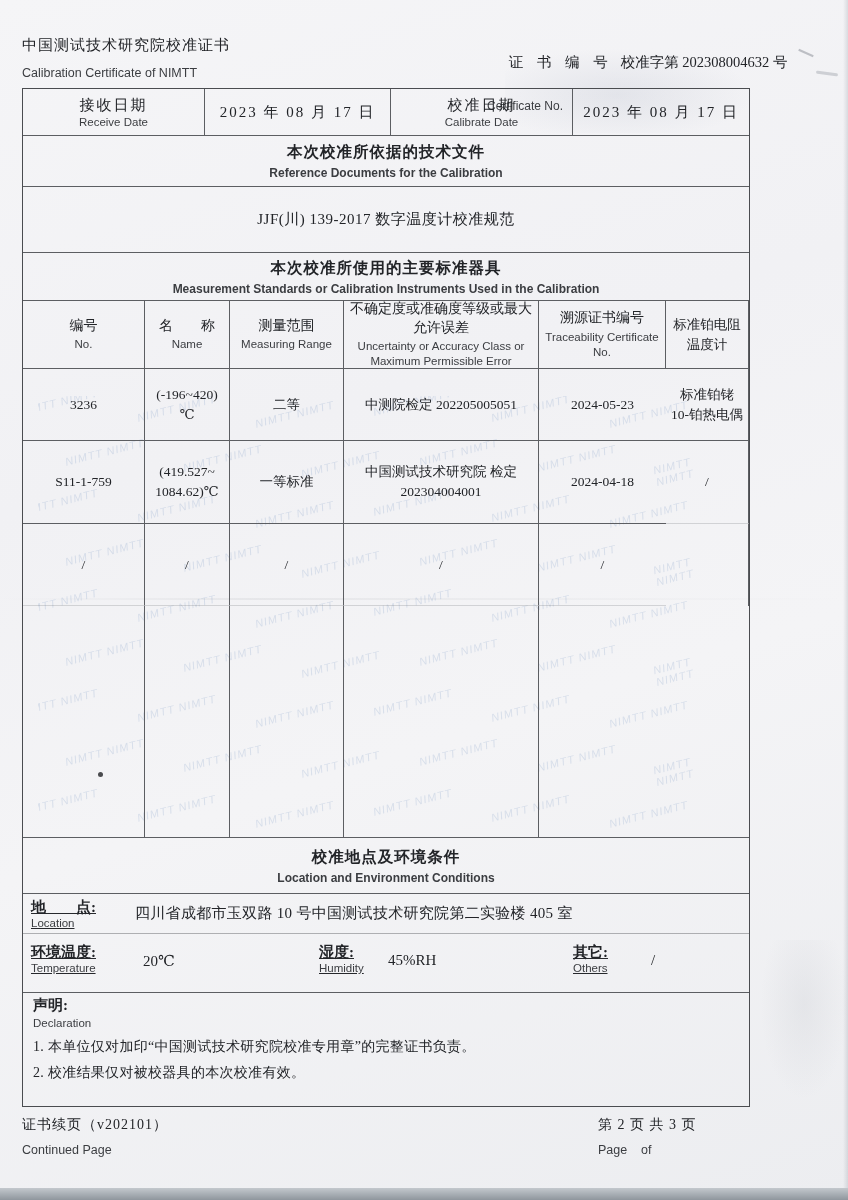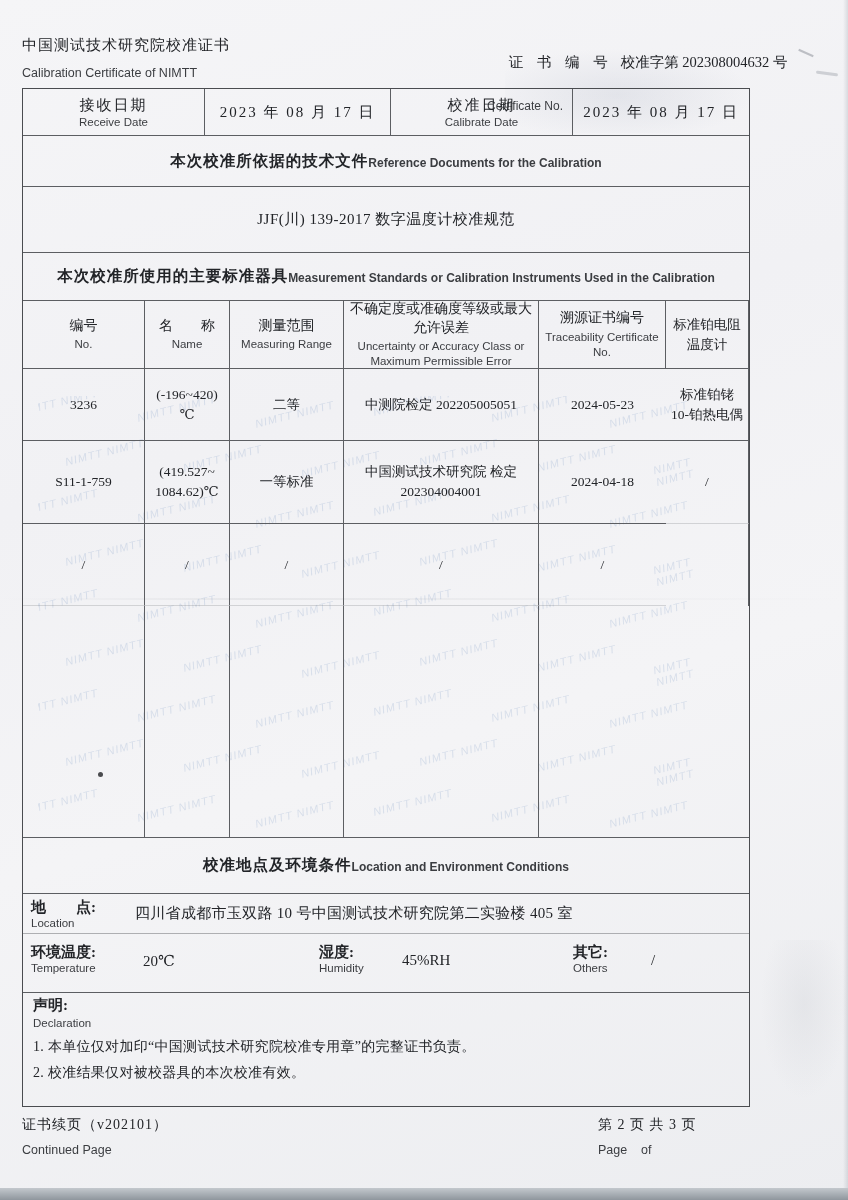--- a/index.html
+++ b/index.html
@@ -33,21 +33,21 @@
   
   .dates { height:47px; display:flex; }
   .dates > div { border-right:1px solid #5c5e62; display:flex; flex-direction:column; align-items:center; justify-content:center; }
   .dates > div:last-child { border-right:none; }
   .d1 { width:182px; } .d2 { width:186px; } .d3 { width:182px; } .d4 { flex:1; }
   .dates .cn { font-size:15px; letter-spacing:2px; }
   .dates .en { font-size:11.5px; margin-top:1px; }
   .dateval { font-size:15px; }
 
   
-  .sec-title { display:flex; flex-direction:row; align-items:center; justify-content:center; }
+  .sec-title { display:flex; flex-direction:column; align-items:center; justify-content:center; }
   .sec-title .cn { font-size:15.5px; font-weight:600; letter-spacing:1px; }
   .sec-title .en { font-size:12px; margin-top:3px;font-weight:bold; }
   .ref-title { height:51px; }
   .ref-content { height:66px; display:flex; align-items:center; justify-content:center; font-size:15px; letter-spacing:.5px; }
   .std-title { height:48px; }
 
   
   .stdgrid {
     height:536px;
     display:grid;
@@ -64,30 +64,30 @@
   .stdgrid > .r5 { border-bottom:none; }
   .stdgrid .cn { font-size:13.5px; line-height:1.45; }
   .stdgrid .hc .cn { font-size:14px; line-height:1.35; }
   .stdgrid .hc .en { font-size:11.5px; line-height:1.3; margin-top:2px; }
   .cellval { font-size:13.5px; line-height:1.6; word-break:break-word; }
   .r5 .cellval { visibility:hidden; }
 
   
   .loc-title { height:57px; }
   .loc-row { height:40px; display:flex; align-items:center; border-bottom:1px solid rgba(92,94,98,.45); }
-  .lblblk { display:flex; flex-direction:column; }
+  .lblblk { display:flex; flex-direction:column;text-decoration:underline; }
   .lblblk .cn { font-size:15px; font-weight:600; }
   .lblblk .en { font-size:11.5px; margin-top:0; }
   .loc-row .lblblk { margin-left:8px; width:100px; }
   .loc-value { font-size:15px; margin-left:4px; letter-spacing:.3px; }
   .env-row { height:59px; }
   .env-row .lblblk { position:absolute; top:9px; }
   .env-val { position:absolute; top:18px; font-size:15px; }
   .lb-temp { left:8px; }   .v-temp { left:120px; }
-  .lb-hum  { left:296px; } .v-hum  { left:379px; }
+  .lb-hum  { left:296px; } .v-hum  { left:365px; }
   .lb-oth  { left:550px; } .v-oth  { left:628px; }
 
   
   .decl { flex:1; border-bottom:none; padding:3px 10px 0 10px; }
   .decl-cn { font-size:15px; font-weight:600; }
   .decl-en { font-size:11.5px; margin-top:2px; }
   .decl-item { font-size:14px; margin-top:8.5px; letter-spacing:.3px; }
 
   
   .foot-left  { position:absolute; left:22px;  top:1116px; }

